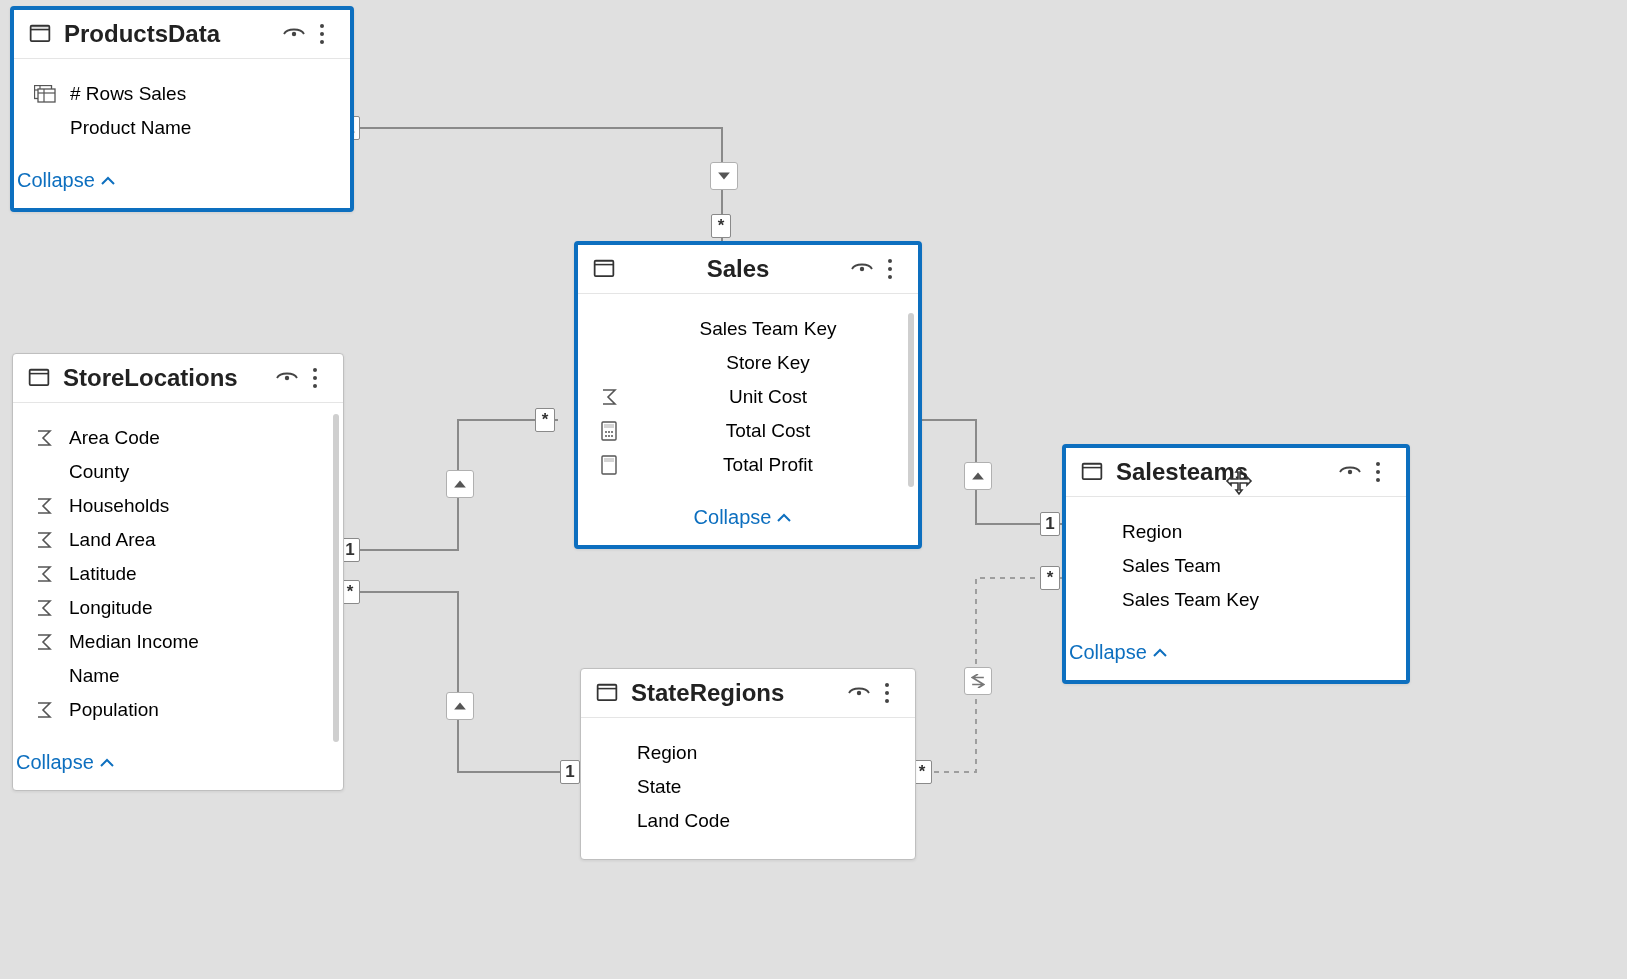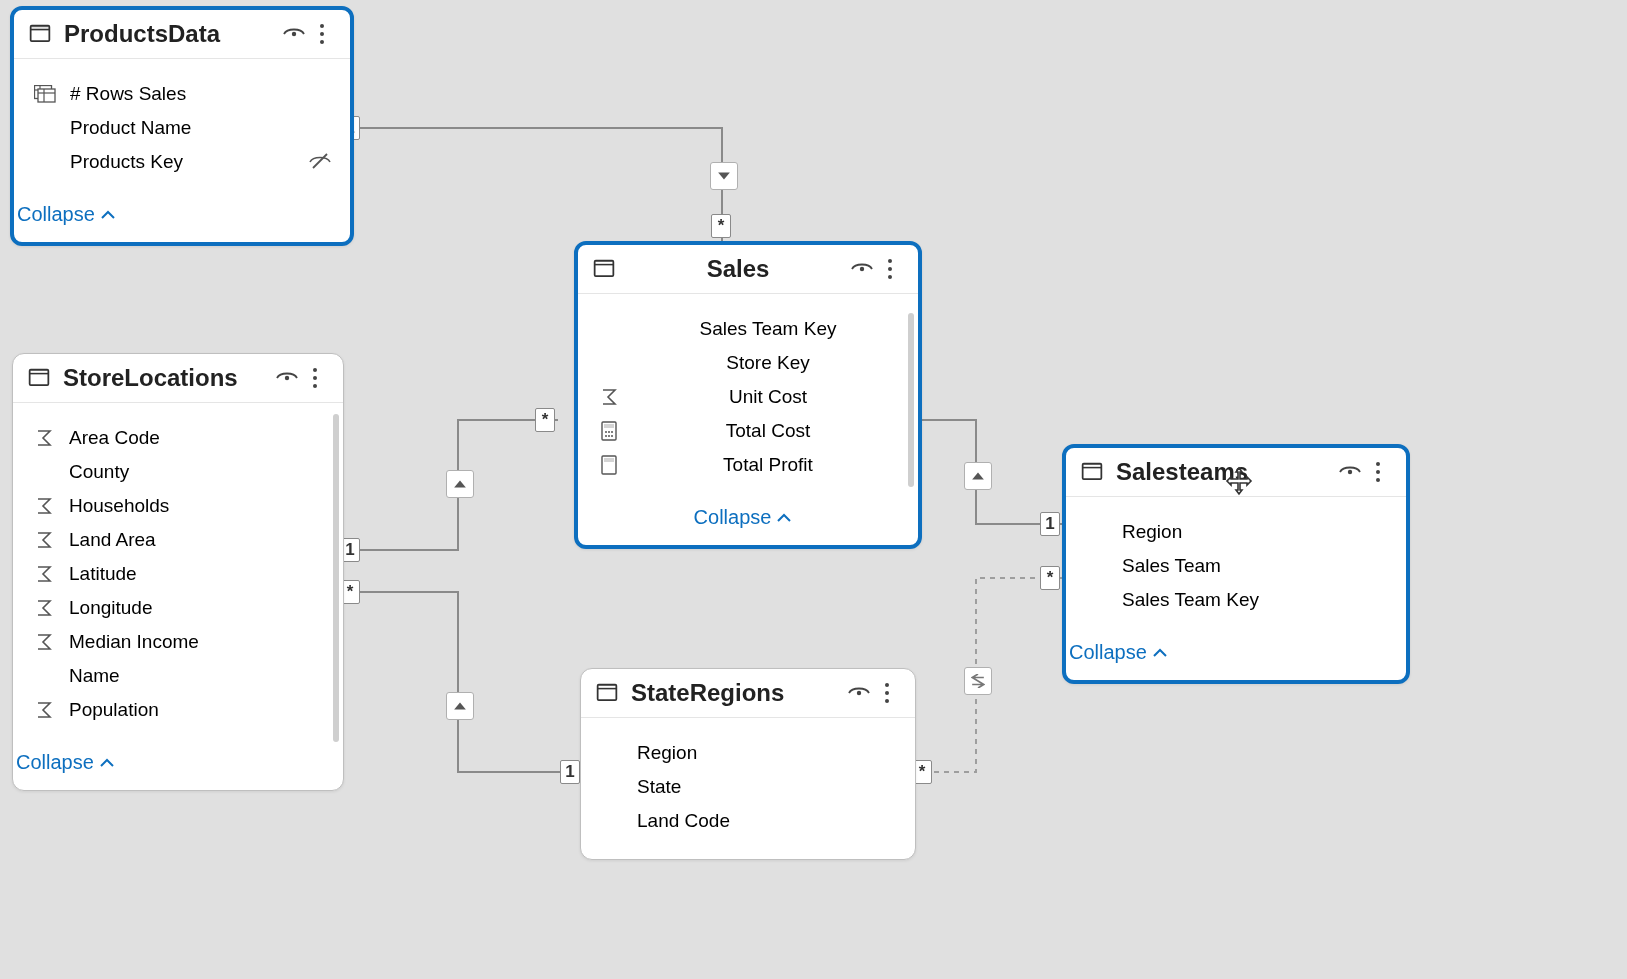--- a/index.html
+++ b/index.html
@@ -1,19 +1,19 @@
 <!DOCTYPE html>
 <html><head>
 <meta charset="utf-8">
 <style>
   html,body{margin:0;padding:0;width:1627px;height:979px;background:#e0e0e0;font-family:"Segoe UI",Arial,sans-serif;overflow:hidden;}
   .canvas{position:relative;width:1627px;height:979px;}
   svg.connections{position:absolute;left:0;top:0;width:1627px;height:979px;pointer-events:none;}
 
-  .table-card{position:absolute;background:#fff;border:1px solid #bfbfbf;border-radius:12px;box-shadow:0 1px 3px rgba(0,0,0,0.08);}
+  .table-card{position:absolute;background:#fff;border:1px solid #bfbfbf;border-radius:4px;box-shadow:0 1px 3px rgba(0,0,0,0.08);}
   .table-card.highlight{border:4px solid #0d6fbf;}
 
   .table-header{display:flex;align-items:center;padding:10px 14px 10px 14px;border-bottom:1px solid #e5e5e5;cursor:move;}
   .table-header .table-icon{width:24px;height:24px;margin-right:12px;display:inline-flex;align-items:center;justify-content:center;}
   .table-header .table-title{flex:1;font-size:24px;font-weight:600;color:#222;}
   .table-header .visibility-icon,.table-header .more-icon{width:28px;height:28px;display:inline-flex;align-items:center;justify-content:center;color:#444;cursor:pointer;}
 
   .table-body{padding:18px 8px 10px 8px;}
   .field-row{display:flex;align-items:center;padding:6px 8px;font-size:19px;color:#000000;}
   .field-row .field-icon{width:30px;height:22px;display:inline-flex;align-items:center;justify-content:center;margin-right:10px;color:#555;}
@@ -126,30 +126,20 @@
               <line x1="4" y1="8" x2="21" y2="8" stroke="#555" stroke-width="1.2"></line>
               <line x1="10" y1="4" x2="10" y2="17" stroke="#555" stroke-width="1.2"></line>
             </svg>
           </span>
           <span class="field-name"># Rows Sales</span>
         </div>
       <div class="field-row">
           <span class="field-icon"></span>
           <span class="field-name">Product Name</span>
         </div>
-      <div class="field-row">
-          <span class="field-icon"></span>
-          <span class="field-name">Products Key</span>
-          <span class="hidden-icon">
-            <svg width="24" height="20" viewBox="0 0 24 20">
-              <path d="M2 10 C5 4 19 4 22 10" stroke="#555" stroke-width="1.6" fill="none"></path>
-              <line x1="5" y1="16" x2="19" y2="2" stroke="#555" stroke-width="1.8"></line>
-            </svg>
-          </span>
-        </div>
     </div>
     <div class="collapse-row"><span class="collapse-link">
           <span>Collapse</span>
           <svg width="14" height="10" viewBox="0 0 14 10">
             <path d="M1 8 L7 2 L13 8" stroke="#0d6fbf" stroke-width="2" fill="none"></path>
           </svg>
         </span></div>
   </div>
 
   <div class="table-card card-Sales highlight">

